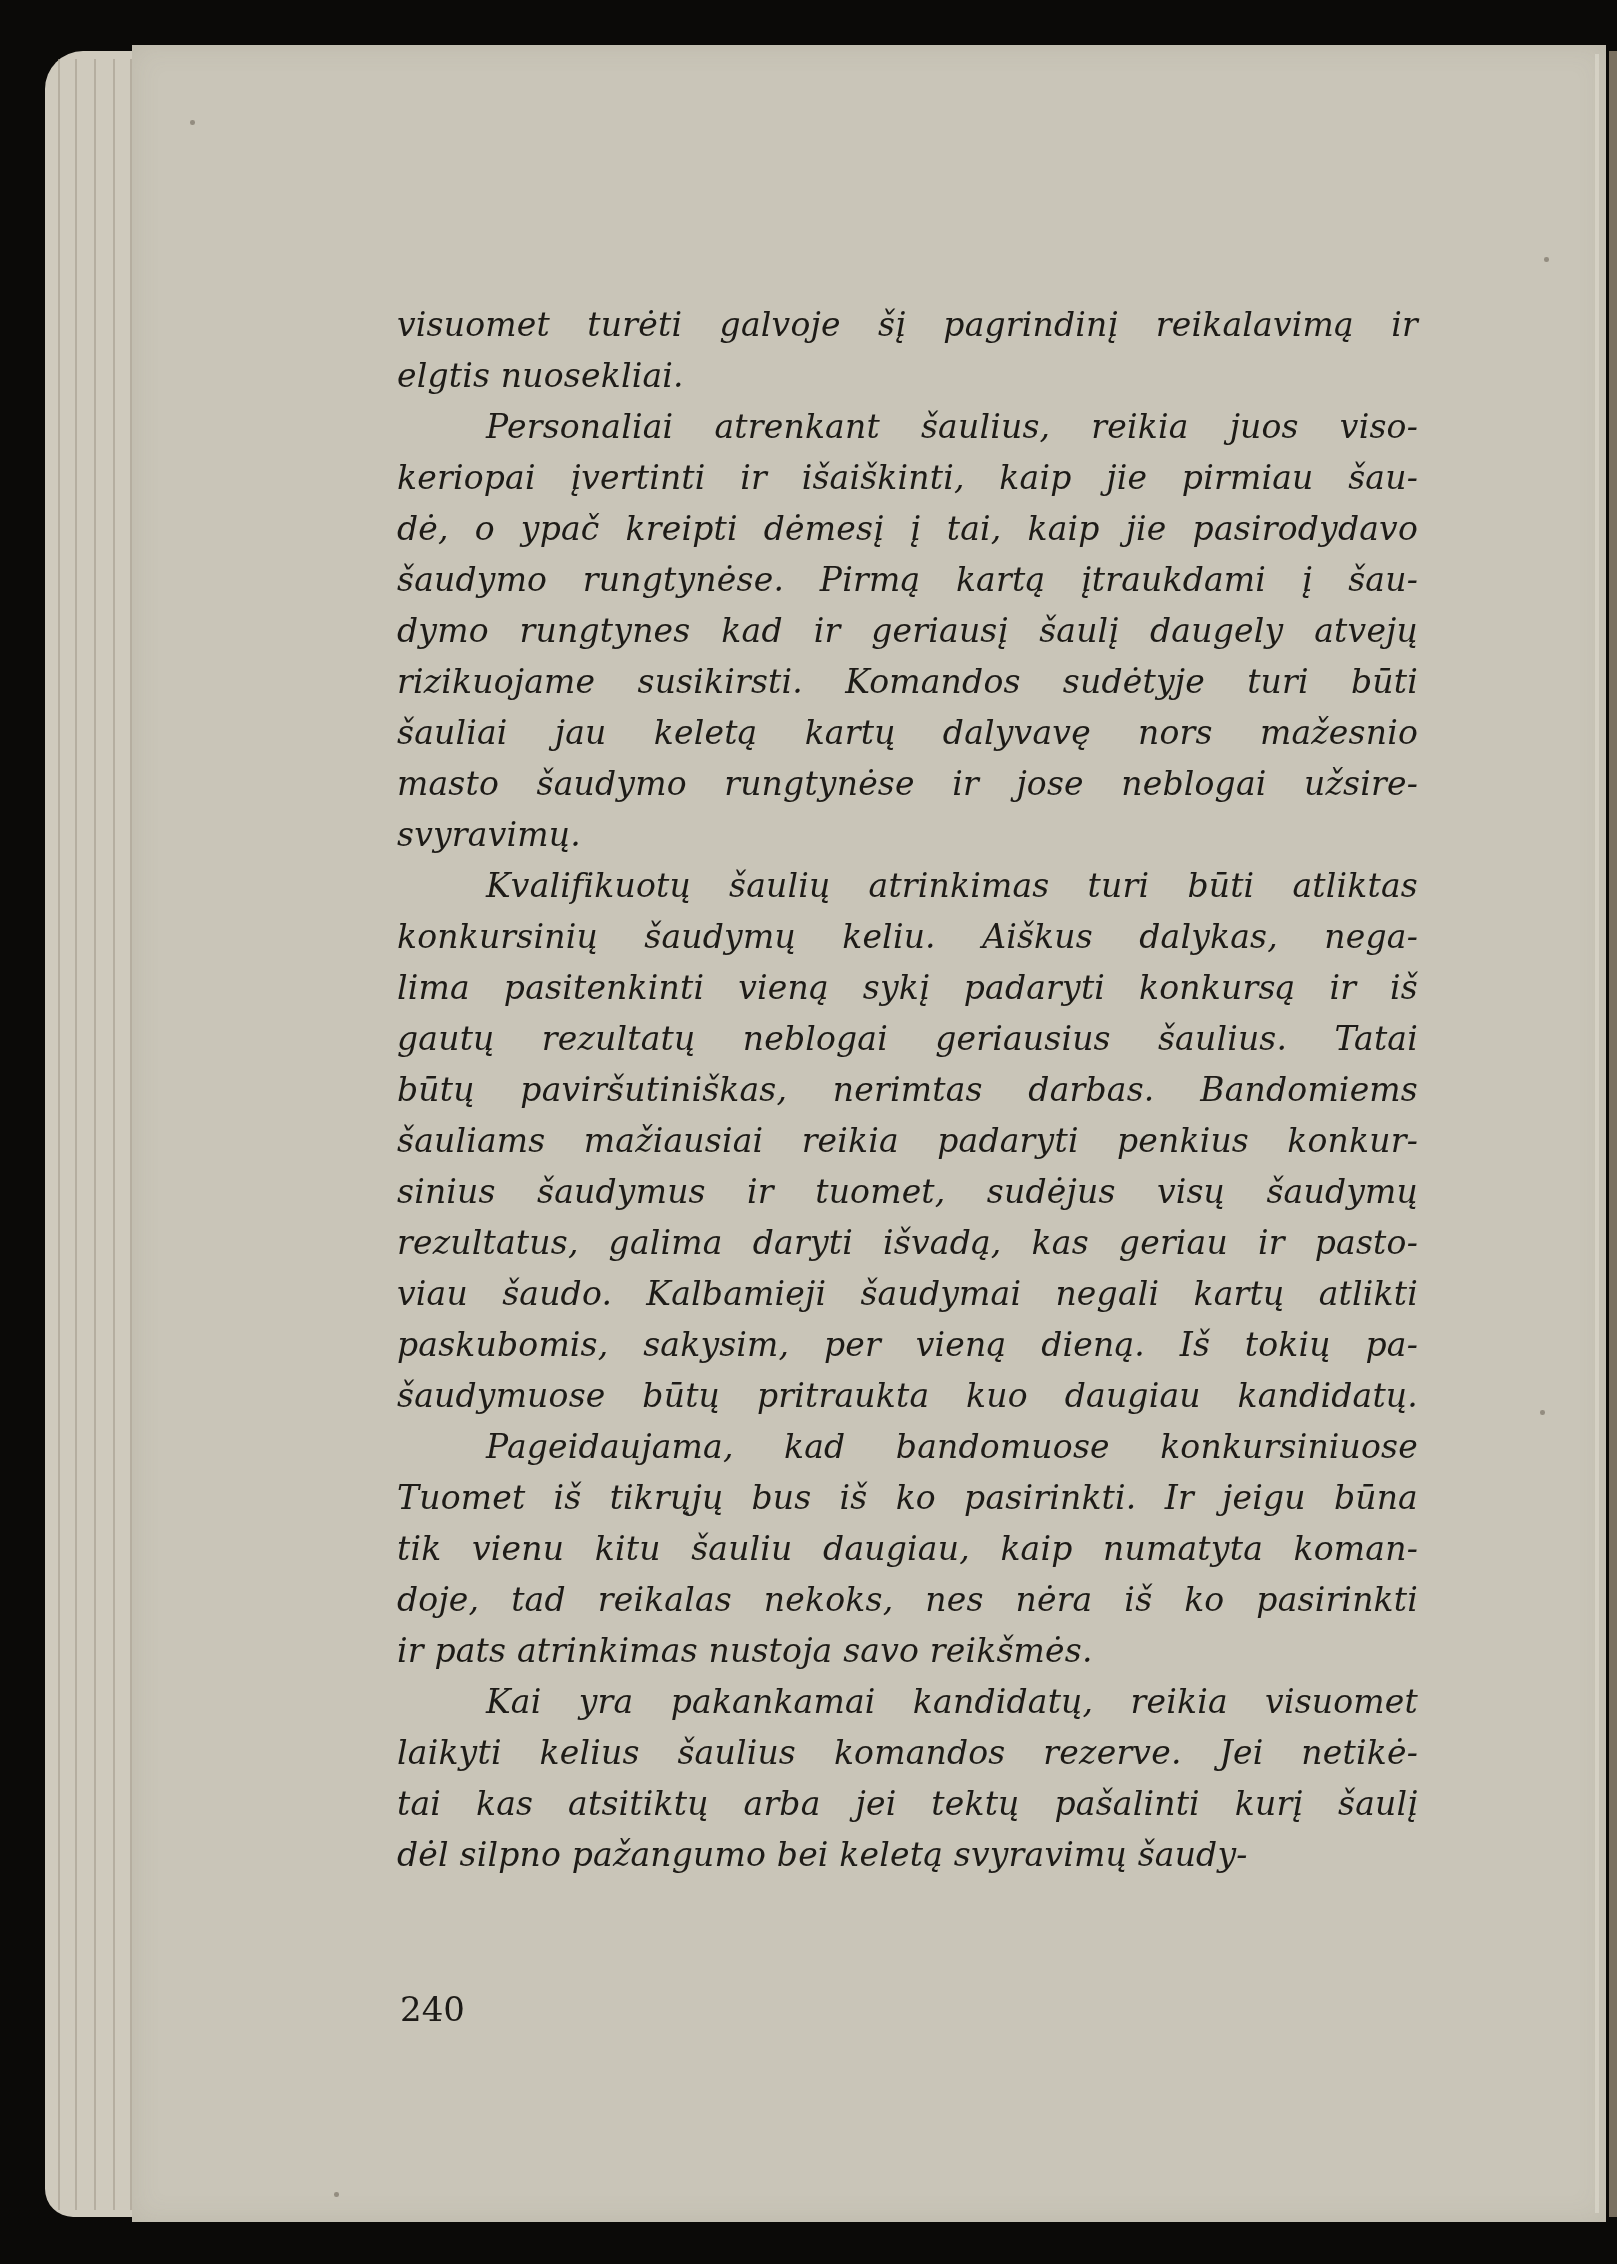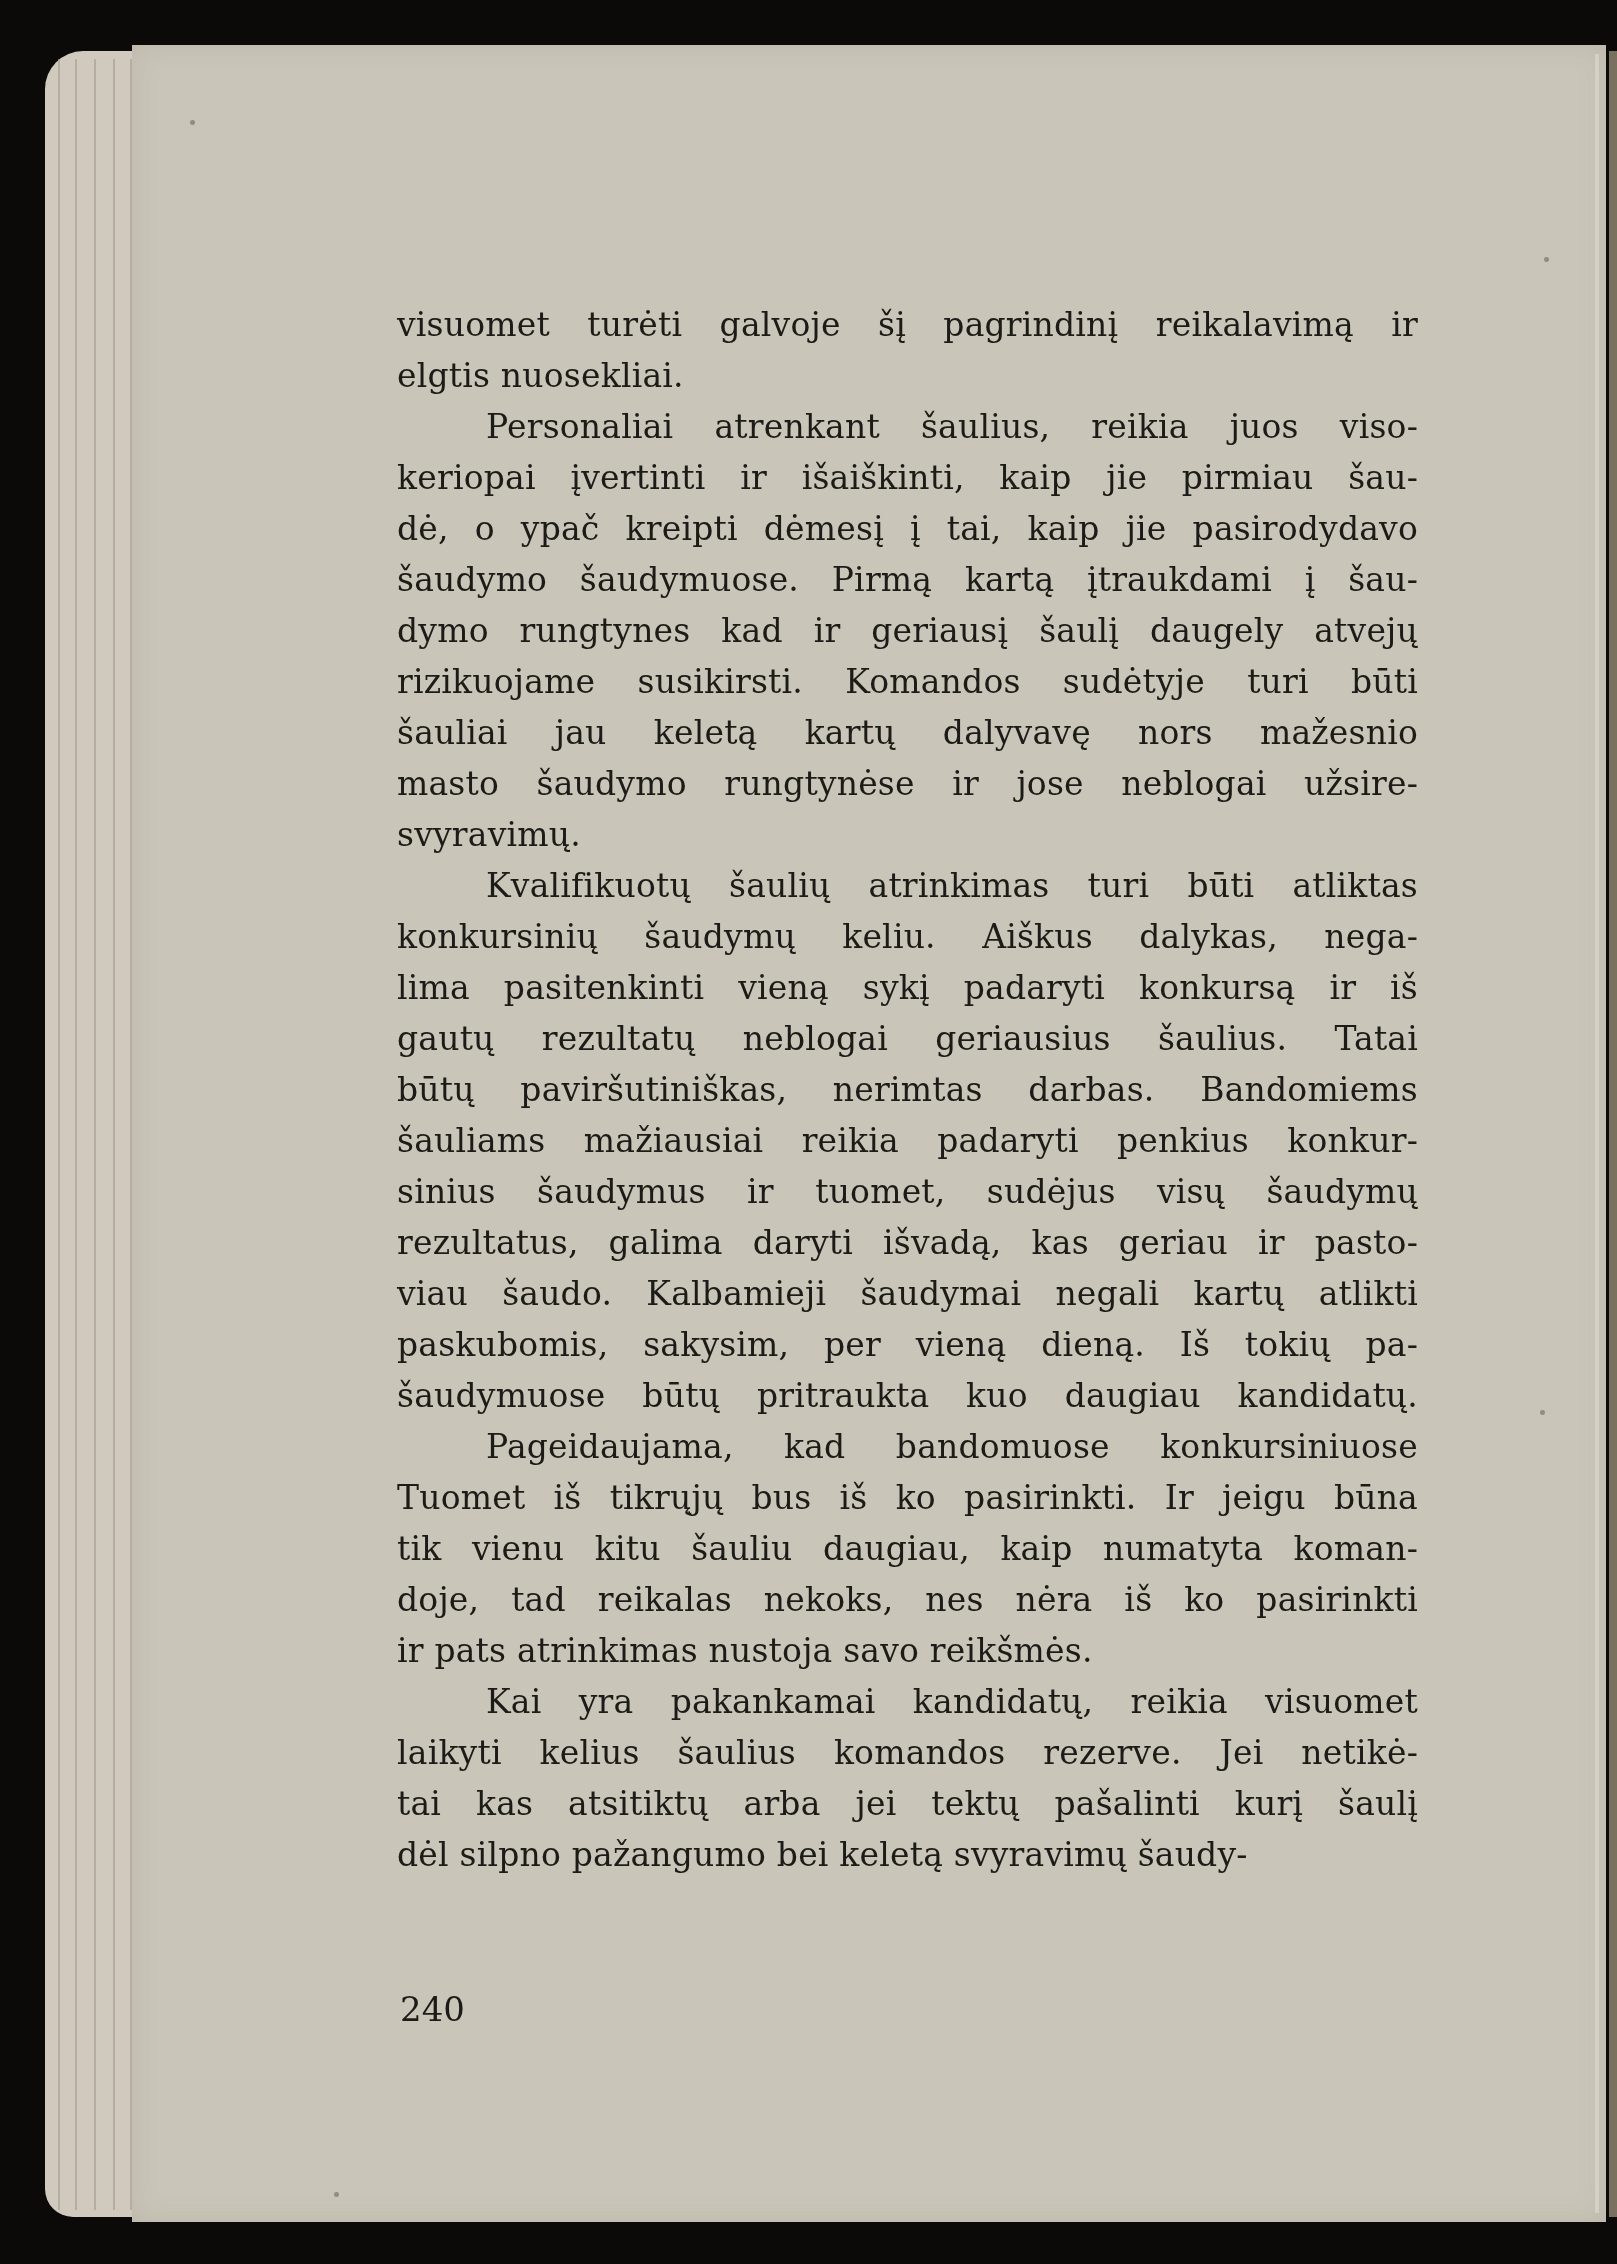--- a/index.html
+++ b/index.html
@@ -61,20 +61,21 @@
   .text-block {
     position: absolute;
     left: 397px;
     top: 299px;
     width: 1021px;
     font-family: "DejaVu Serif", "Liberation Serif", serif;
     font-size: 33px;
     line-height: 51px;
     color: #1d1b17;
     letter-spacing: 0.2px;
+    font-style: italic;
   }
   .line {
     display: block;
     white-space: nowrap;
     text-align: justify;
     text-align-last: justify;
     height: 51px;
   }
   .line.last {
     text-align-last: left;
@@ -120,21 +121,21 @@
 
 <div class="text-block" id="text-block">
     <div>
       <span class="line">visuomet turėti galvoje šį pagrindinį reikalavimą ir</span>
       <span class="line last">elgtis nuosekliai.</span>
     </div>
     <div>
       <span class="line indent">Personaliai atrenkant šaulius, reikia juos viso-</span>
       <span class="line">keriopai įvertinti ir išaiškinti, kaip jie pirmiau šau-</span>
       <span class="line">dė, o ypač kreipti dėmesį į tai, kaip jie pasirodydavo</span>
-      <span class="line">šaudymo šaudymuose. Pirmą kartą įtraukdami į šau-</span>
+      <span class="line">šaudymo rungtynėse. Pirmą kartą įtraukdami į šau-</span>
       <span class="line">dymo rungtynes kad ir geriausį šaulį daugely atvejų</span>
       <span class="line">rizikuojame susikirsti. Komandos sudėtyje turi būti</span>
       <span class="line">šauliai jau keletą kartų dalyvavę nors mažesnio</span>
       <span class="line">masto šaudymo rungtynėse ir jose neblogai užsire-</span>
       <span class="line last">svyravimų.</span>
     </div>
     <div>
       <span class="line indent">Kvalifikuotų šaulių atrinkimas turi būti atliktas</span>
       <span class="line">konkursinių šaudymų keliu. Aiškus dalykas, nega-</span>
       <span class="line">lima pasitenkinti vieną sykį padaryti konkursą ir iš</span>

